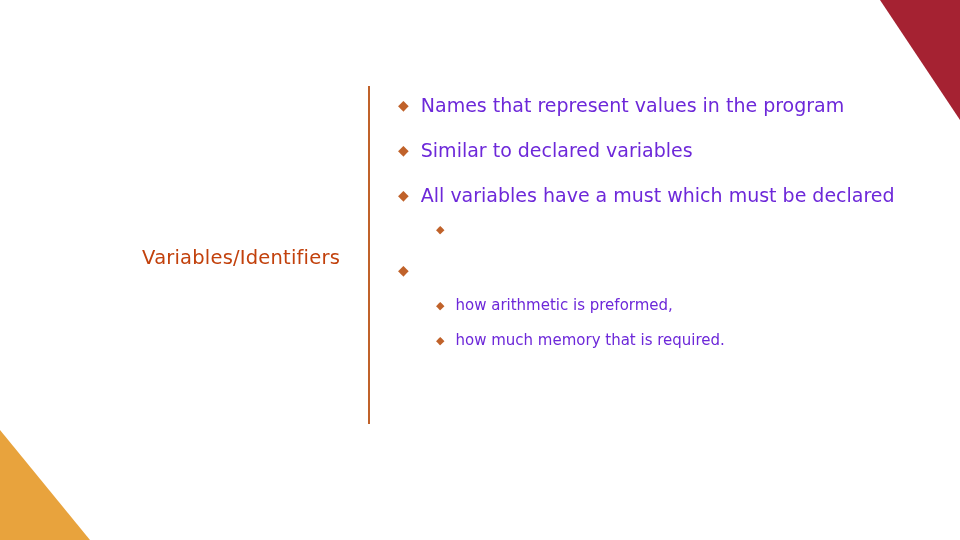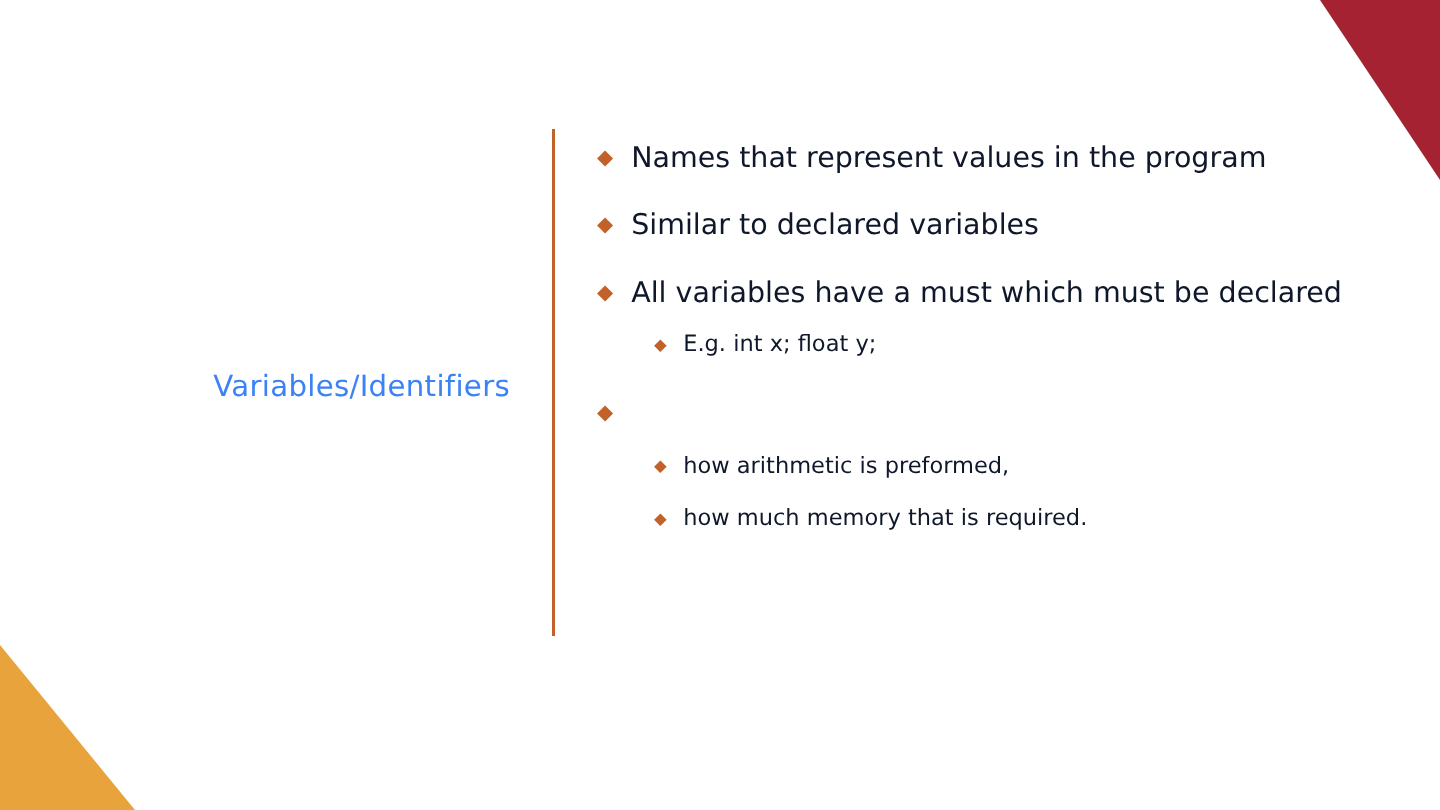--- a/index.html
+++ b/index.html
@@ -43,21 +43,21 @@
 
   
   .title-block {
     position: absolute;
     left: 40px;
     top: 246px;
     width: 300px;
     text-align: right;
   }
   .title-text {
-    color: #3b82f6;
+    color: #c2410c;
     font-size: 19.5px;
     line-height: 1.25;
     font-family: "DejaVu Sans", sans-serif;
     letter-spacing: 0.2px;
   }
 
   
   .divider {
     position: absolute;
     left: 368px;
@@ -78,21 +78,21 @@
     display: flex;
     align-items: flex-start;
     margin-bottom: 0;
   }
   .bullet-mark {
     color: #c0622a;
     flex: 0 0 auto;
     line-height: 1;
   }
   .bullet-text {
-    color: #0f172a;
+    color: #6d28d9;
     font-family: "DejaVu Sans", sans-serif;
   }
 
   
   .lvl1 {
     margin-left: 0;
     margin-top: 0;
     margin-bottom: 18px;
   }
   .lvl1 .bullet-mark {
@@ -153,21 +153,20 @@
       <span class="bullet-text">Similar to declared variables</span>
     </div>
 
     <div class="bullet-row lvl1 tight">
       <span class="bullet-mark">◆</span>
       <span class="bullet-text">All variables have a must which must be declared</span>
     </div>
 
     <div class="bullet-row lvl2">
       <span class="bullet-mark">◆</span>
-      <span class="bullet-text">E.g. int x;  float y;</span>
     </div>
 
     <div class="bullet-row lvl1 gap-before">
       <span class="bullet-mark">◆</span>
     </div>
 
     <div class="bullet-row lvl2">
       <span class="bullet-mark">◆</span>
       <span class="bullet-text">how arithmetic is preformed,</span>
     </div>

